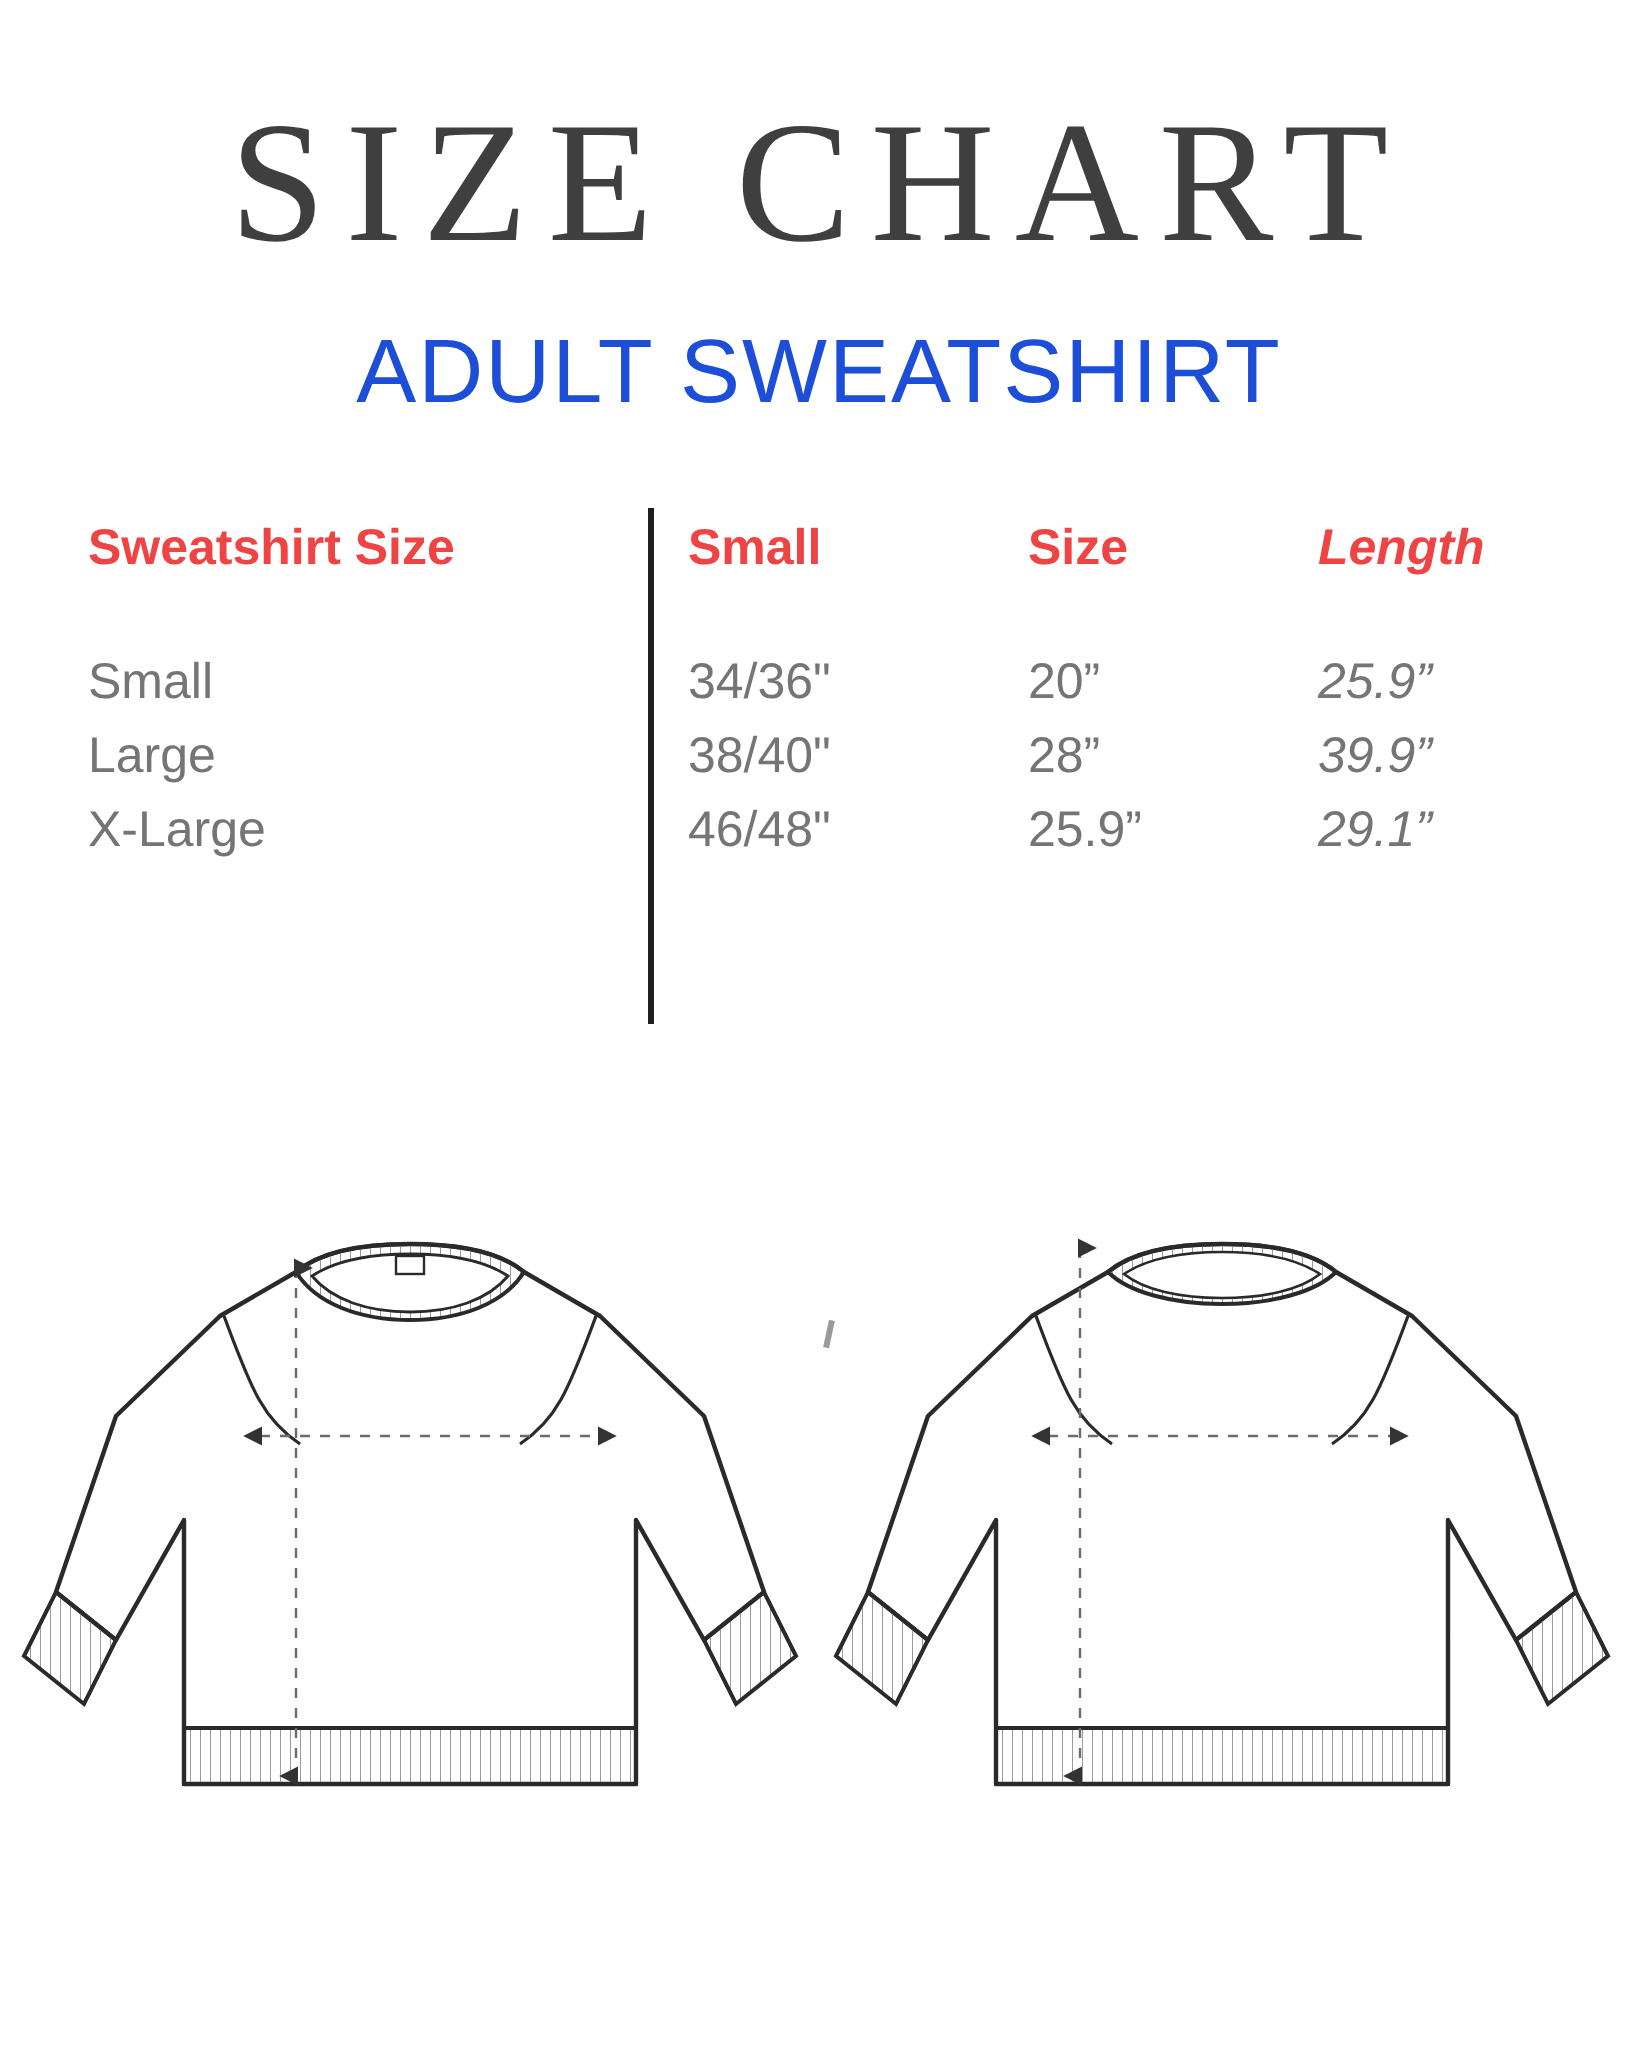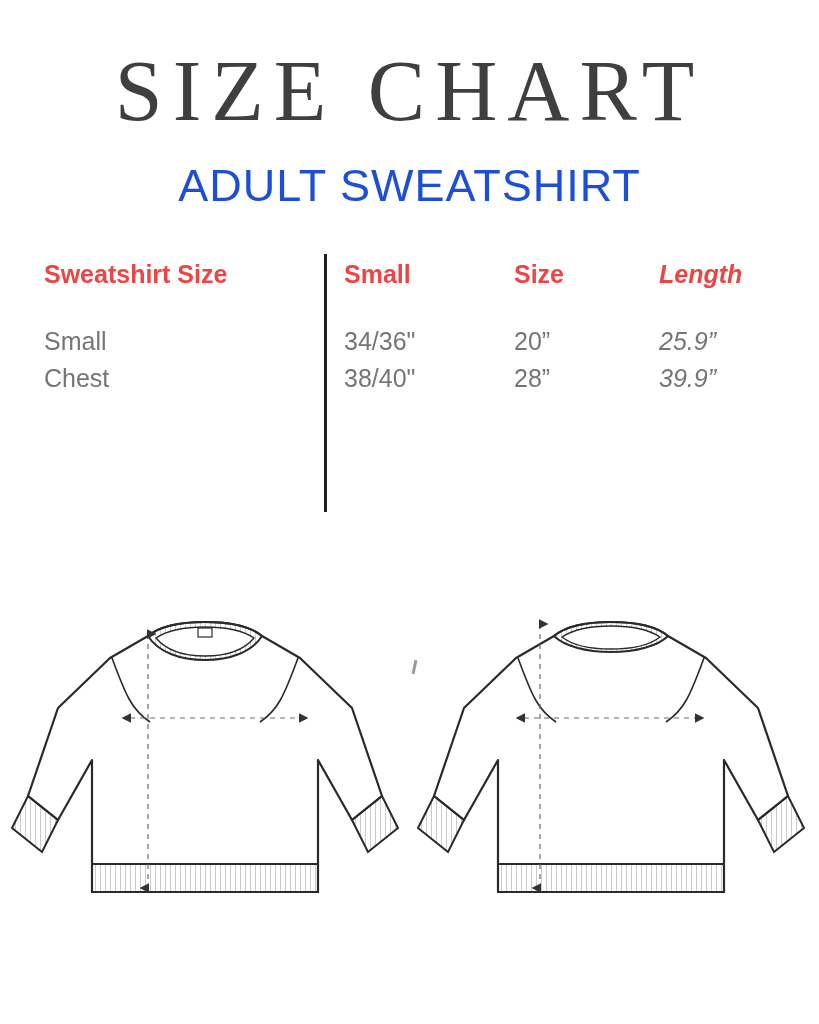--- a/index.html
+++ b/index.html
@@ -142,24 +142,30 @@
         </tr>
       </thead>
       <tbody>
         <tr>
           <td class="c-size">Small</td>
           <td class="c-chest">34/36"</td>
           <td class="c-width">20”</td>
           <td class="c-length">25.9”</td>
         </tr>
         <tr>
-          <td class="c-size">Chest</td>
+          <td class="c-size">Large</td>
           <td class="c-chest">38/40"</td>
           <td class="c-width">28”</td>
           <td class="c-length">39.9”</td>
+        </tr>
+        <tr>
+          <td class="c-size">X-Large</td>
+          <td class="c-chest">46/48"</td>
+          <td class="c-width">25.9”</td>
+          <td class="c-length">29.1”</td>
         </tr>
       </tbody>
     </table>
   </div>
 
   <div class="tiny-mark"></div>
 
   <div class="illustration">
     <svg width="819" height="400" viewBox="0 0 819 400" xmlns="http://www.w3.org/2000/svg">
       <defs>

